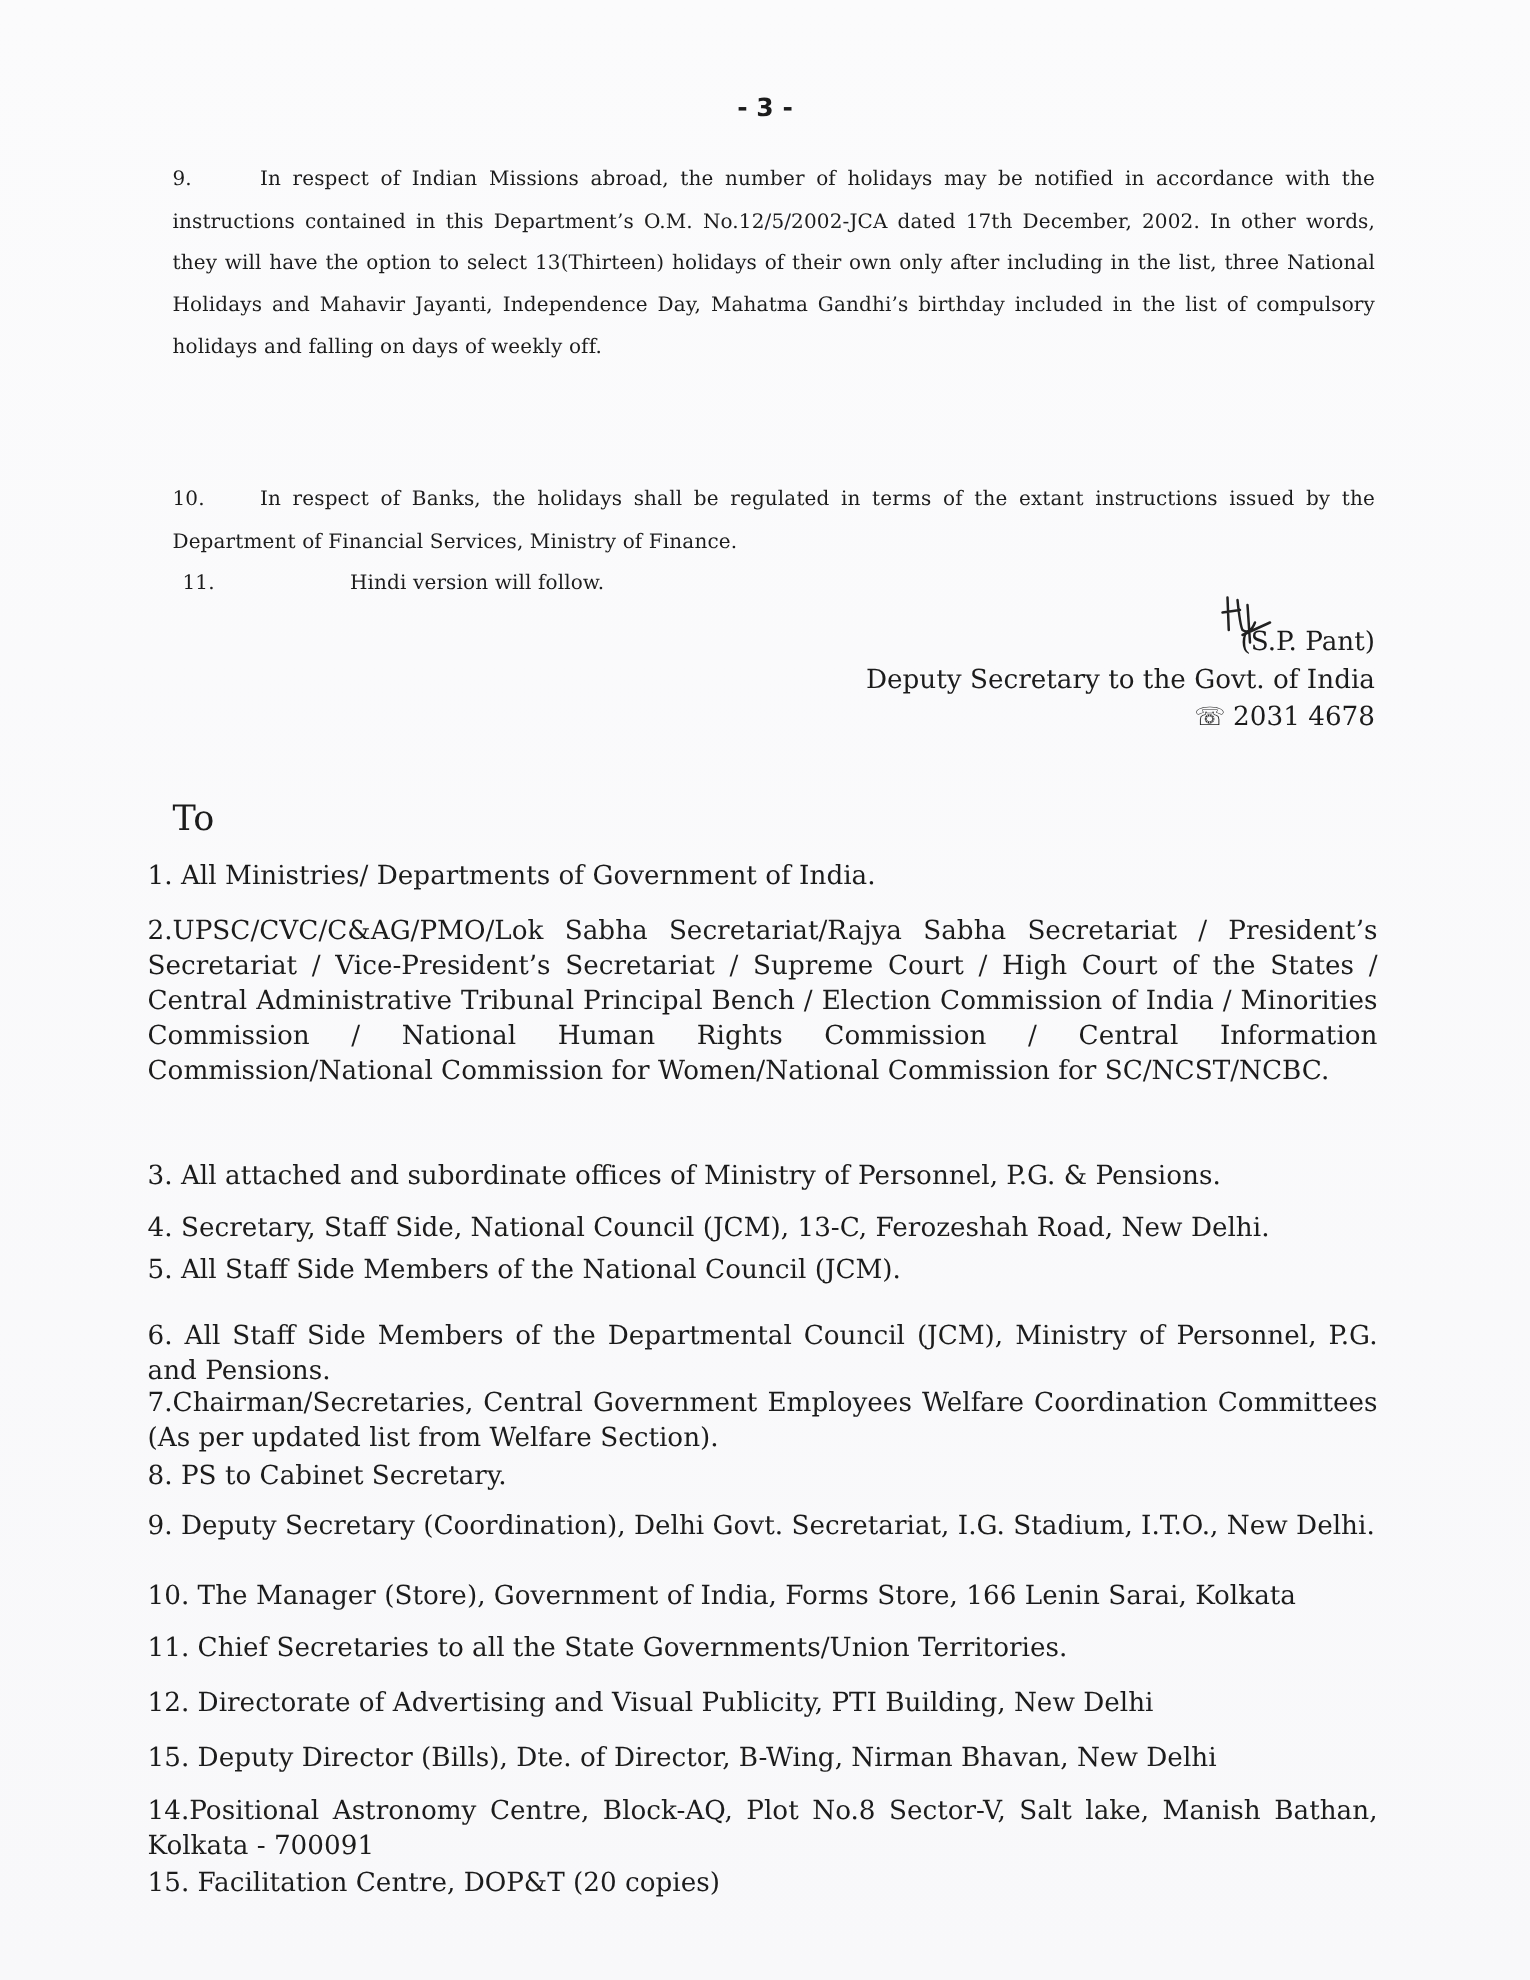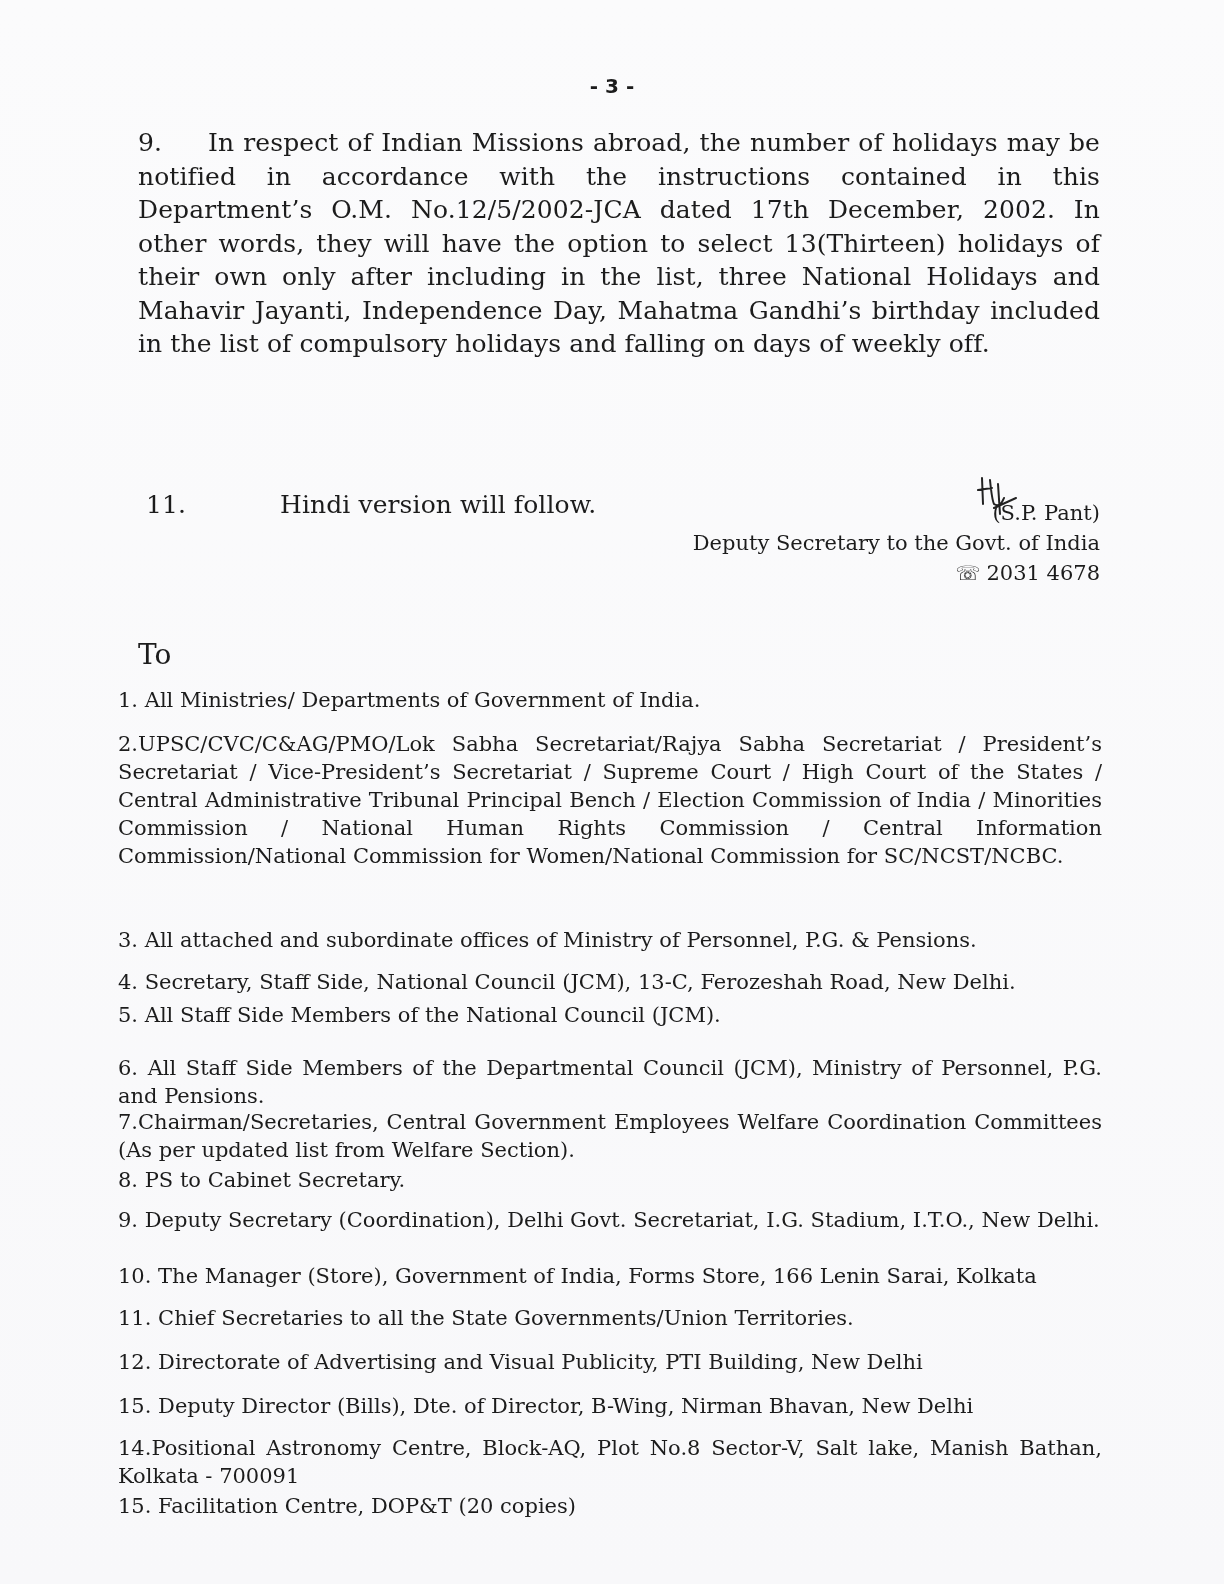--- a/index.html
+++ b/index.html
@@ -15,27 +15,27 @@
     position: absolute; left: 0; top: 0; width: 1224px; height: 1584px;
     background: linear-gradient(180deg, #fbfbfc 0%, #f8f8fa 100%);
   }
   .page-num {
     position: absolute; top: 74px; left: 0; width: 1224px; text-align: center;
     font-family: "DejaVu Sans", "Liberation Sans", sans-serif;
     font-weight: bold; font-size: 20px;
   }
   .para {
     position: absolute; left: 138px; width: 962px;
-    font-size: 25px; line-height: 33.5px; text-align: justify;
+    font-size: 16px; line-height: 33.5px; text-align: justify;
     letter-spacing: 0.1px;
   }
   .para .num { display: inline-block; width: 70px; }
   .p9 { top: 126px; }
   .p10 { top: 382px; }
-  .p11 { top: 488px; left: 146px; }
+  .p11 { top: 449px; left: 146px; }
   .p11 .num { width: 134px; }
   .sig-wrap {
     position: absolute; right: 124px; top: 478px; text-align: right;
     font-size: 21px; line-height: 30px;
   }
   .signature {
     position: absolute; right: 70px; top: -4px; width: 60px; height: 44px;
   }
   .sig-name { margin-top: 20px; }
   .phone-icon { font-size: 20px; margin-right: 6px; }
@@ -47,20 +47,23 @@
 <body>
 
 <div class="page">
 
   <div class="page-num">- 3 -</div>
 
   <div class="para p9">
     <span class="num">9.</span><span>In respect of Indian Missions abroad, the number of holidays may be notified in accordance with the instructions contained in this Department’s O.M. No.12/5/2002-JCA dated 17th December, 2002. In other words, they will have the option to select 13(Thirteen) holidays of their own only after including in the list, three National Holidays and Mahavir Jayanti, Independence Day, Mahatma Gandhi’s birthday included in the list of compulsory holidays and falling on days of weekly off.</span>
   </div>
 
+  <div class="para p10">
+    <span class="num">10.</span><span>In respect of Banks, the holidays shall be regulated in terms of the extant instructions issued by the Department of Financial Services, Ministry of Finance.</span>
+  </div>
 
   <div class="para p11">
     <span class="num">11.</span><span>Hindi version will follow.</span>
   </div>
 
   <div class="sig-wrap">
     <svg class="signature" viewBox="0 0 60 44">
       <path d="M12 4 L13 30 M8 16 L22 14 M20 6 Q22 26 24 30 Q30 34 34 24 M28 10 L30 40 M24 34 L46 24" stroke="#222" stroke-width="2" fill="none" stroke-linecap="round"></path>
     </svg>
     <div class="sig-name">(S.P. Pant)</div>

